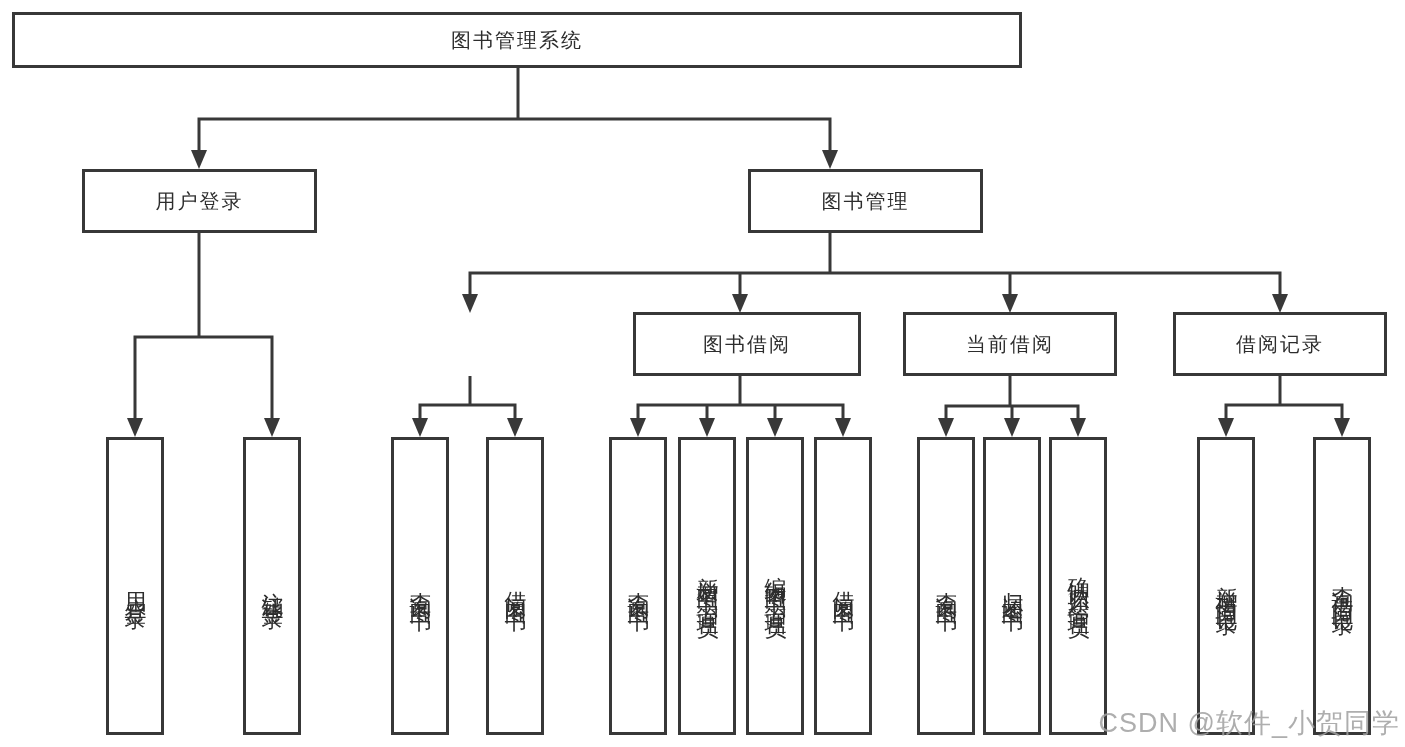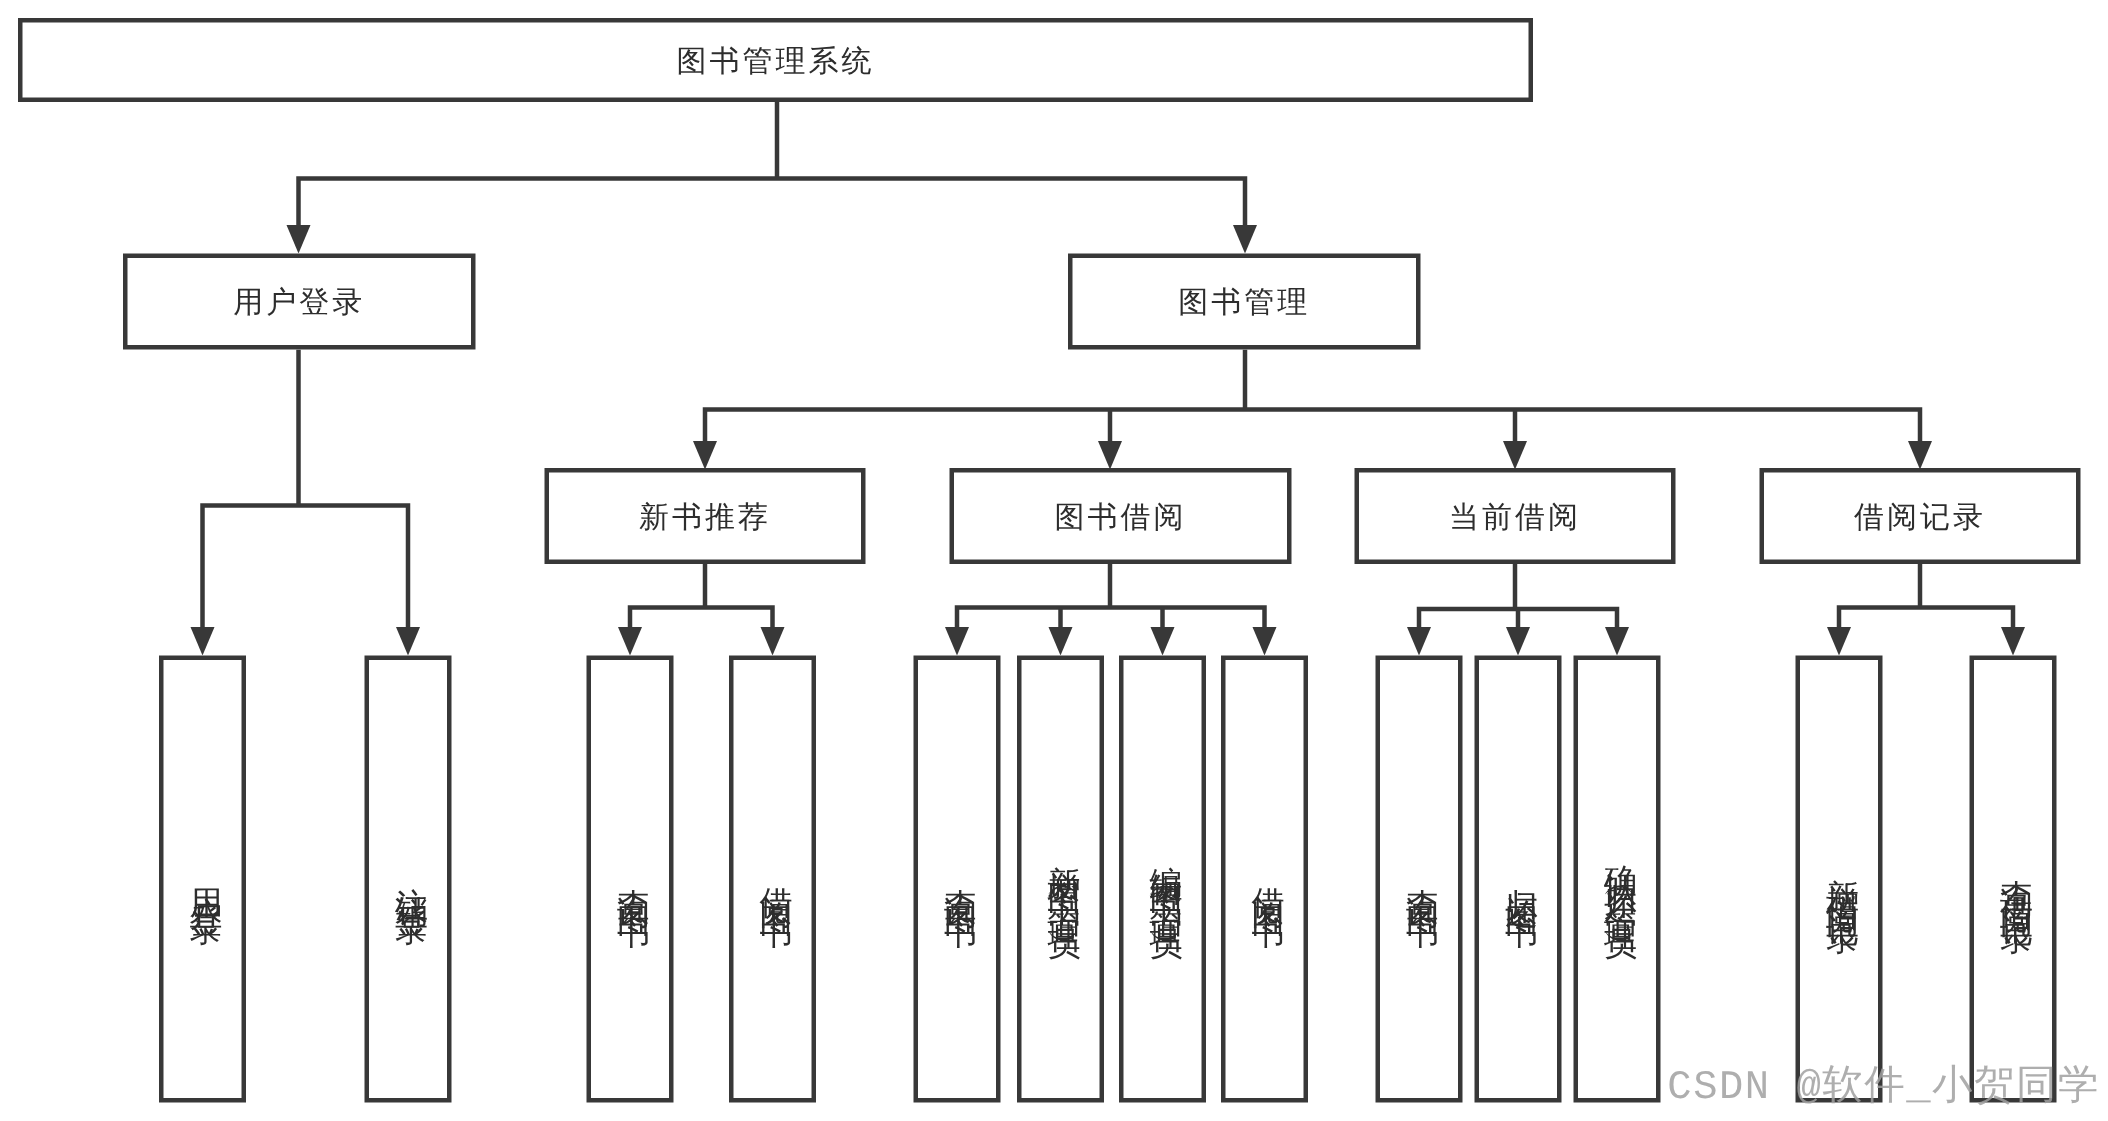--- a/index.html
+++ b/index.html
@@ -1,20 +1,20 @@
 <!DOCTYPE html>
 <html><head>
 <meta charset="utf-8">
 <style>
   html,body { margin:0; padding:0; background:#ffffff; }
   .canvas {
     position:relative;
     width:1405px; height:747px;
     background:#ffffff;
-    font-family:Liberation Mono, monospace;
+    font-family:Liberation Sans, sans-serif;
     overflow:hidden;
   }
   svg.connectors {
     position:absolute; left:0; top:0;
     width:1405px; height:747px;
     z-index:1;
   }
   .box {
     position:absolute;
     background:#ffffff;
@@ -103,27 +103,24 @@
     </g>
   </svg>
 
   <div class="box hbox big" style="left:12px;top:12px;width:1010px;height:56px">
     <span>图书管理系统</span>
   </div>
 
   <div class="box hbox" style="left:82px;top:169px;width:235px;height:64px">
     <span>用户登录</span>
   </div>
-  <div class="box hbox" style="left:712px;top:169px;width:235px;height:64px">
+  <div class="box hbox" style="left:748px;top:169px;width:235px;height:64px">
     <span>图书管理</span>
   </div>
 
-  <div class="box hbox" style="left:363px;top:312px;width:214px;height:64px">
-    <span>新书推荐</span>
-  </div>
   <div class="box hbox" style="left:633px;top:312px;width:228px;height:64px">
     <span>图书借阅</span>
   </div>
   <div class="box hbox" style="left:1173px;top:312px;width:214px;height:64px">
     <span>借阅记录</span>
   </div>
   <div class="box hbox" style="left:903px;top:312px;width:214px;height:64px">
     <span>当前借阅</span>
   </div>
 

